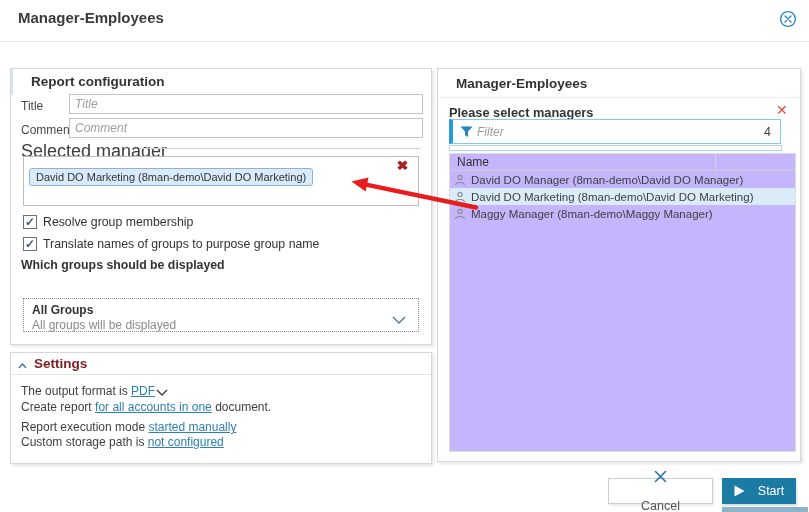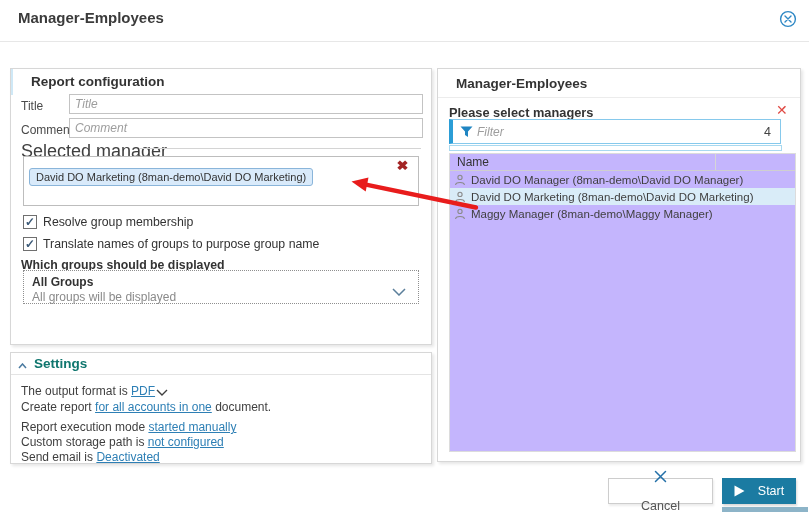--- a/index.html
+++ b/index.html
@@ -42,31 +42,31 @@
   .rm-icon{position:absolute;font-size:13px;line-height:13px;color:#a32424;font-weight:bold;cursor:pointer;transform:scaleX(1.1);}
   .cb-row{position:absolute;display:flex;align-items:center;cursor:pointer;}
   .cb-box{
     width:12px;height:12px;border:1px solid #6f6f6f;background:#fff;margin-right:6px;
     display:flex;align-items:center;justify-content:center;flex:0 0 auto;
   }
   .cb-check{font-size:12px;line-height:10px;color:#3c5a78;font-weight:bold;}
   .cb-label{font-size:12.3px;color:#333;}
   .bold-label{position:absolute;font-size:12.3px;font-weight:bold;color:#333;}
   .combo{
-    position:absolute;border:1px dotted #8f8f8f;background:#fff;cursor:pointer;
+    position:absolute;border:1px dotted #8f8f8f;background:#fff;cursor:pointer;margin-top:28px;
   }
   .combo-line1{font-size:12px;font-weight:bold;color:#333;padding:4px 0 1px 8px;}
   .combo-line2{font-size:12px;color:#8a8a8a;padding:0 0 0 8px;}
   .combo-chevron{position:absolute;right:12px;top:11px;}
   
   .settings-hd{
     height:21px;display:flex;align-items:center;padding-left:7px;gap:7px;
     border-bottom:1px solid #e4e4e4;cursor:pointer;
   }
-  .settings-hd-label{font-size:13.5px;font-weight:bold;color:#0f766e;}
+  .settings-hd-label{font-size:13.5px;font-weight:bold;color:#7f1d1d;}
   .set-line{position:absolute;left:10px;font-size:12px;color:#3f3f3f;white-space:nowrap;}
   .lnk{color:#2d7fb5;text-decoration:underline;cursor:pointer;}
   .pdf-chevron{display:inline-block;vertical-align:-1px;margin-left:1px;}
   
   .rp-hd{height:28px;line-height:30px;padding-left:18px;font-size:13.5px;font-weight:bold;color:#333;
          border-bottom:1px solid #ececec;}
   .prompt{position:absolute;left:11px;top:36px;font-size:12.8px;font-weight:bold;color:#333;}
   .clear-x{position:absolute;left:338px;top:34px;font-size:14px;color:#e04a44;cursor:pointer;line-height:14px;}
   .filter-wrap{
     position:absolute;left:11px;top:50px;width:327px;height:23px;background:#fff;
@@ -171,23 +171,20 @@
   </div>
   <div class="set-line" style="top:47px;">
     <span>Create report </span><a class="lnk">for all accounts in one</a><span> document.</span>
   </div>
   <div class="set-line" style="top:67px;">
     <span>Report execution mode </span><a class="lnk">started manually</a>
   </div>
   <div class="set-line" style="top:82px;">
     <span>Custom storage path is </span><a class="lnk">not configured</a>
   </div>
-  <div class="set-line" style="top:97px;">
-    <span>Send email is </span><a class="lnk">Deactivated</a>
-  </div>
 </div>
 
 <div class="panel" id="right-panel">
   <div class="rp-hd">Manager-Employees</div>
 
   <div class="prompt">Please select managers</div>
   <div class="clear-x">✕</div>
 
   <div class="filter-wrap">
     <span style="margin-left:7px;display:flex;">

